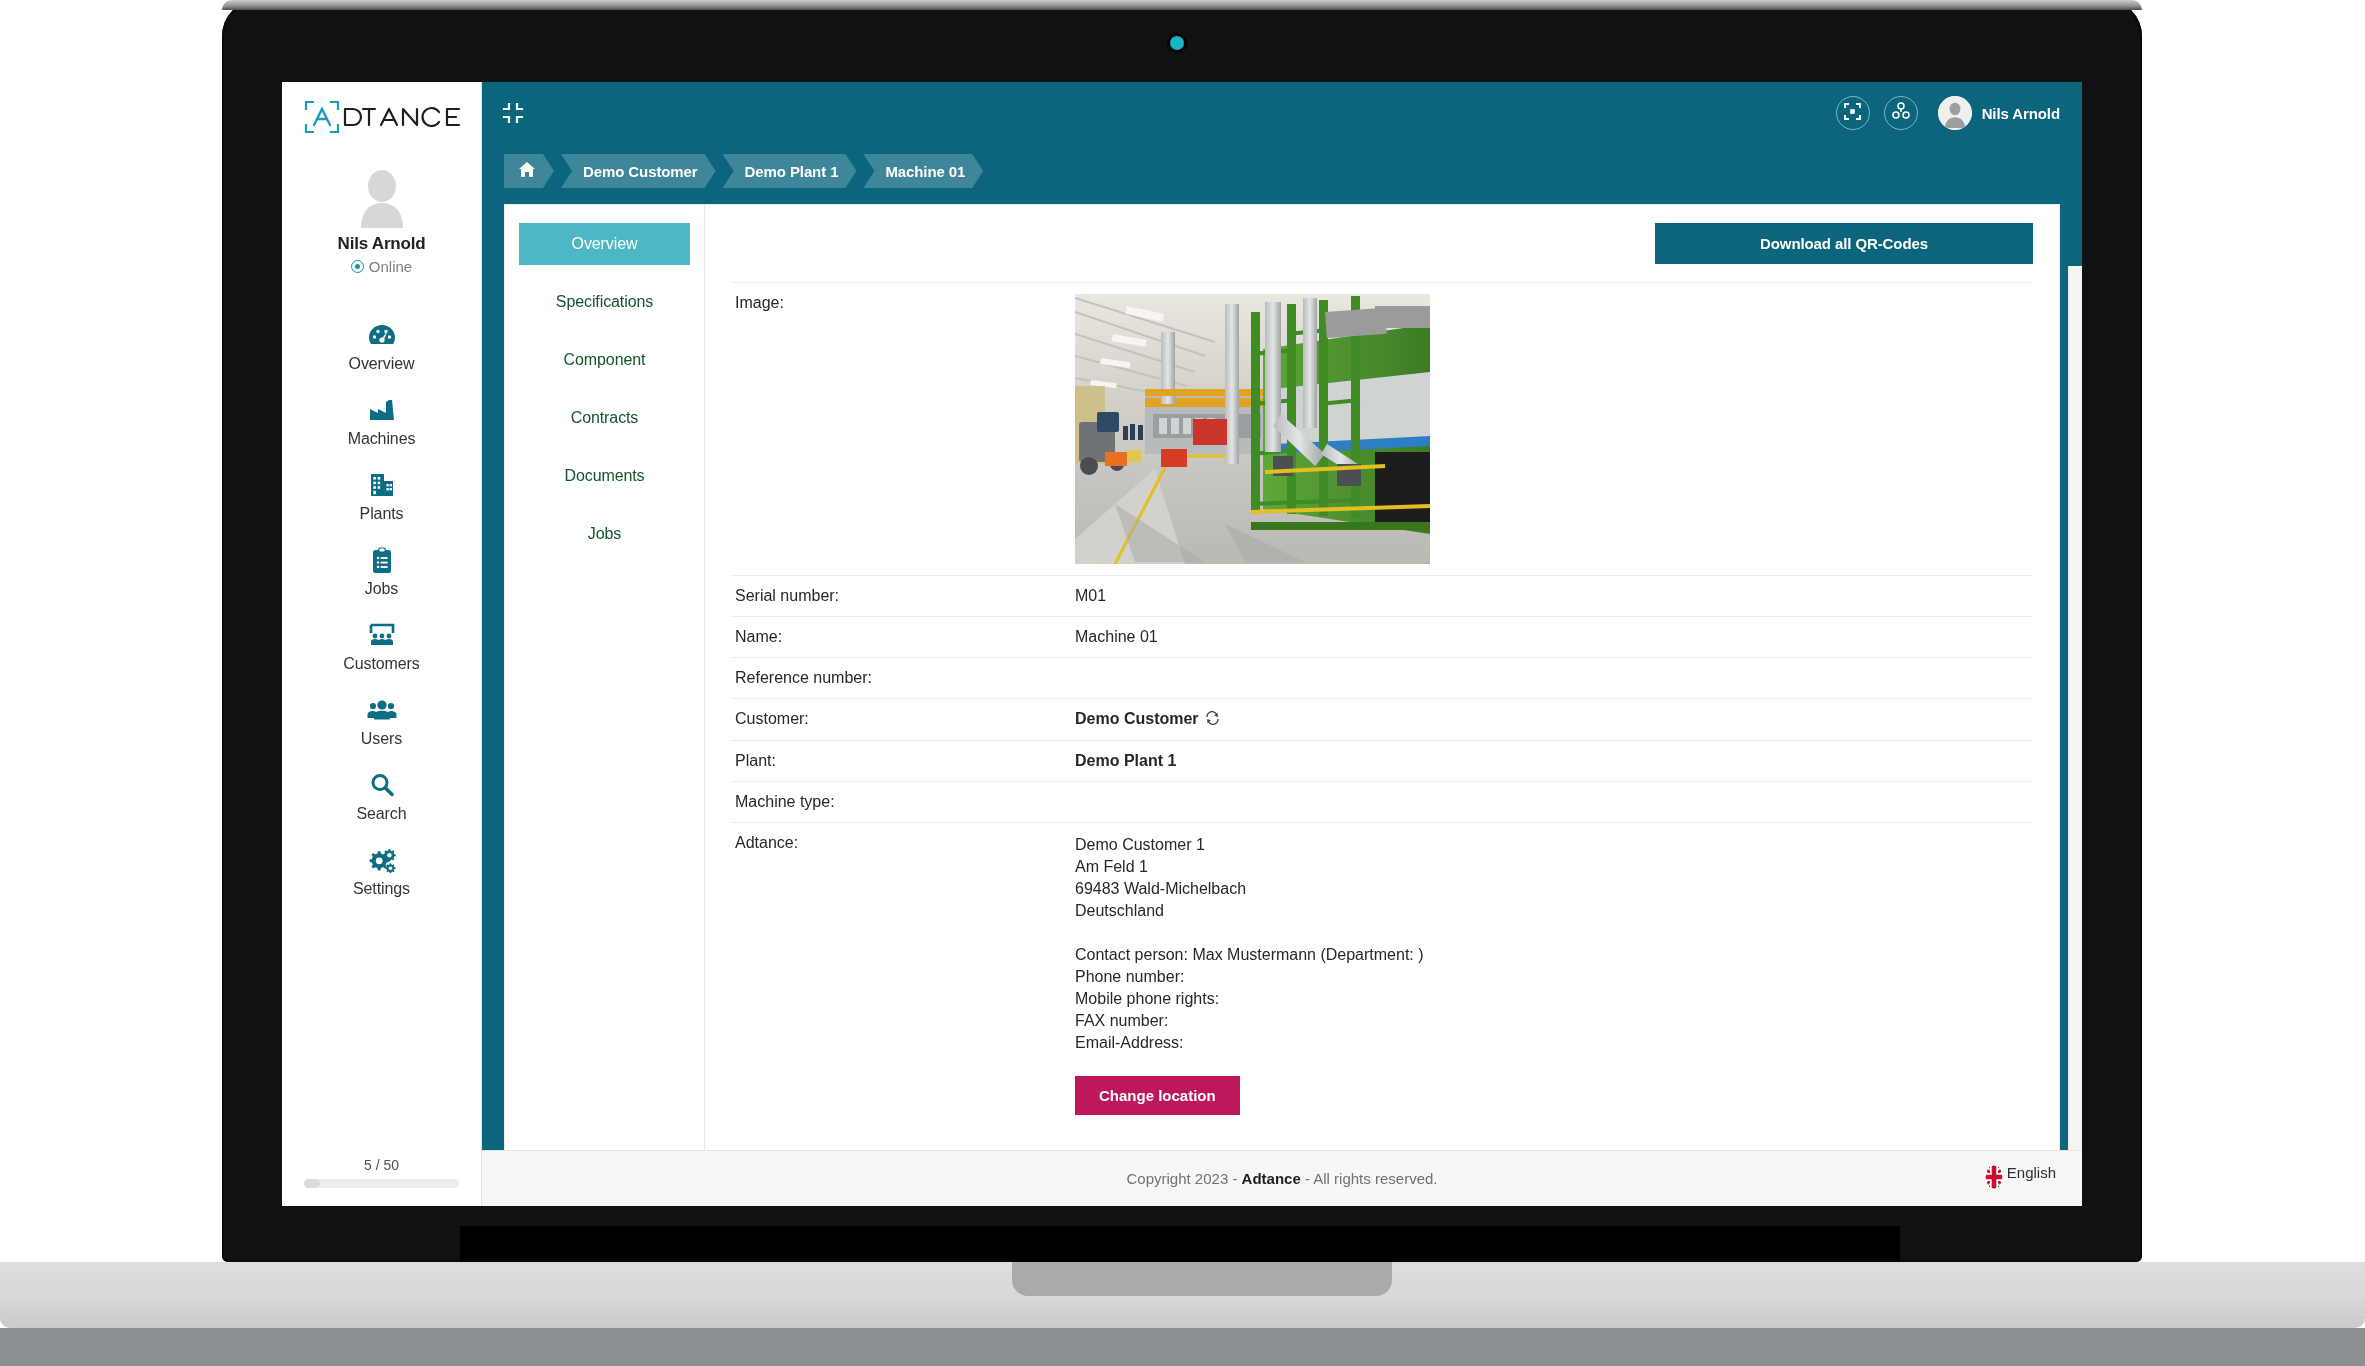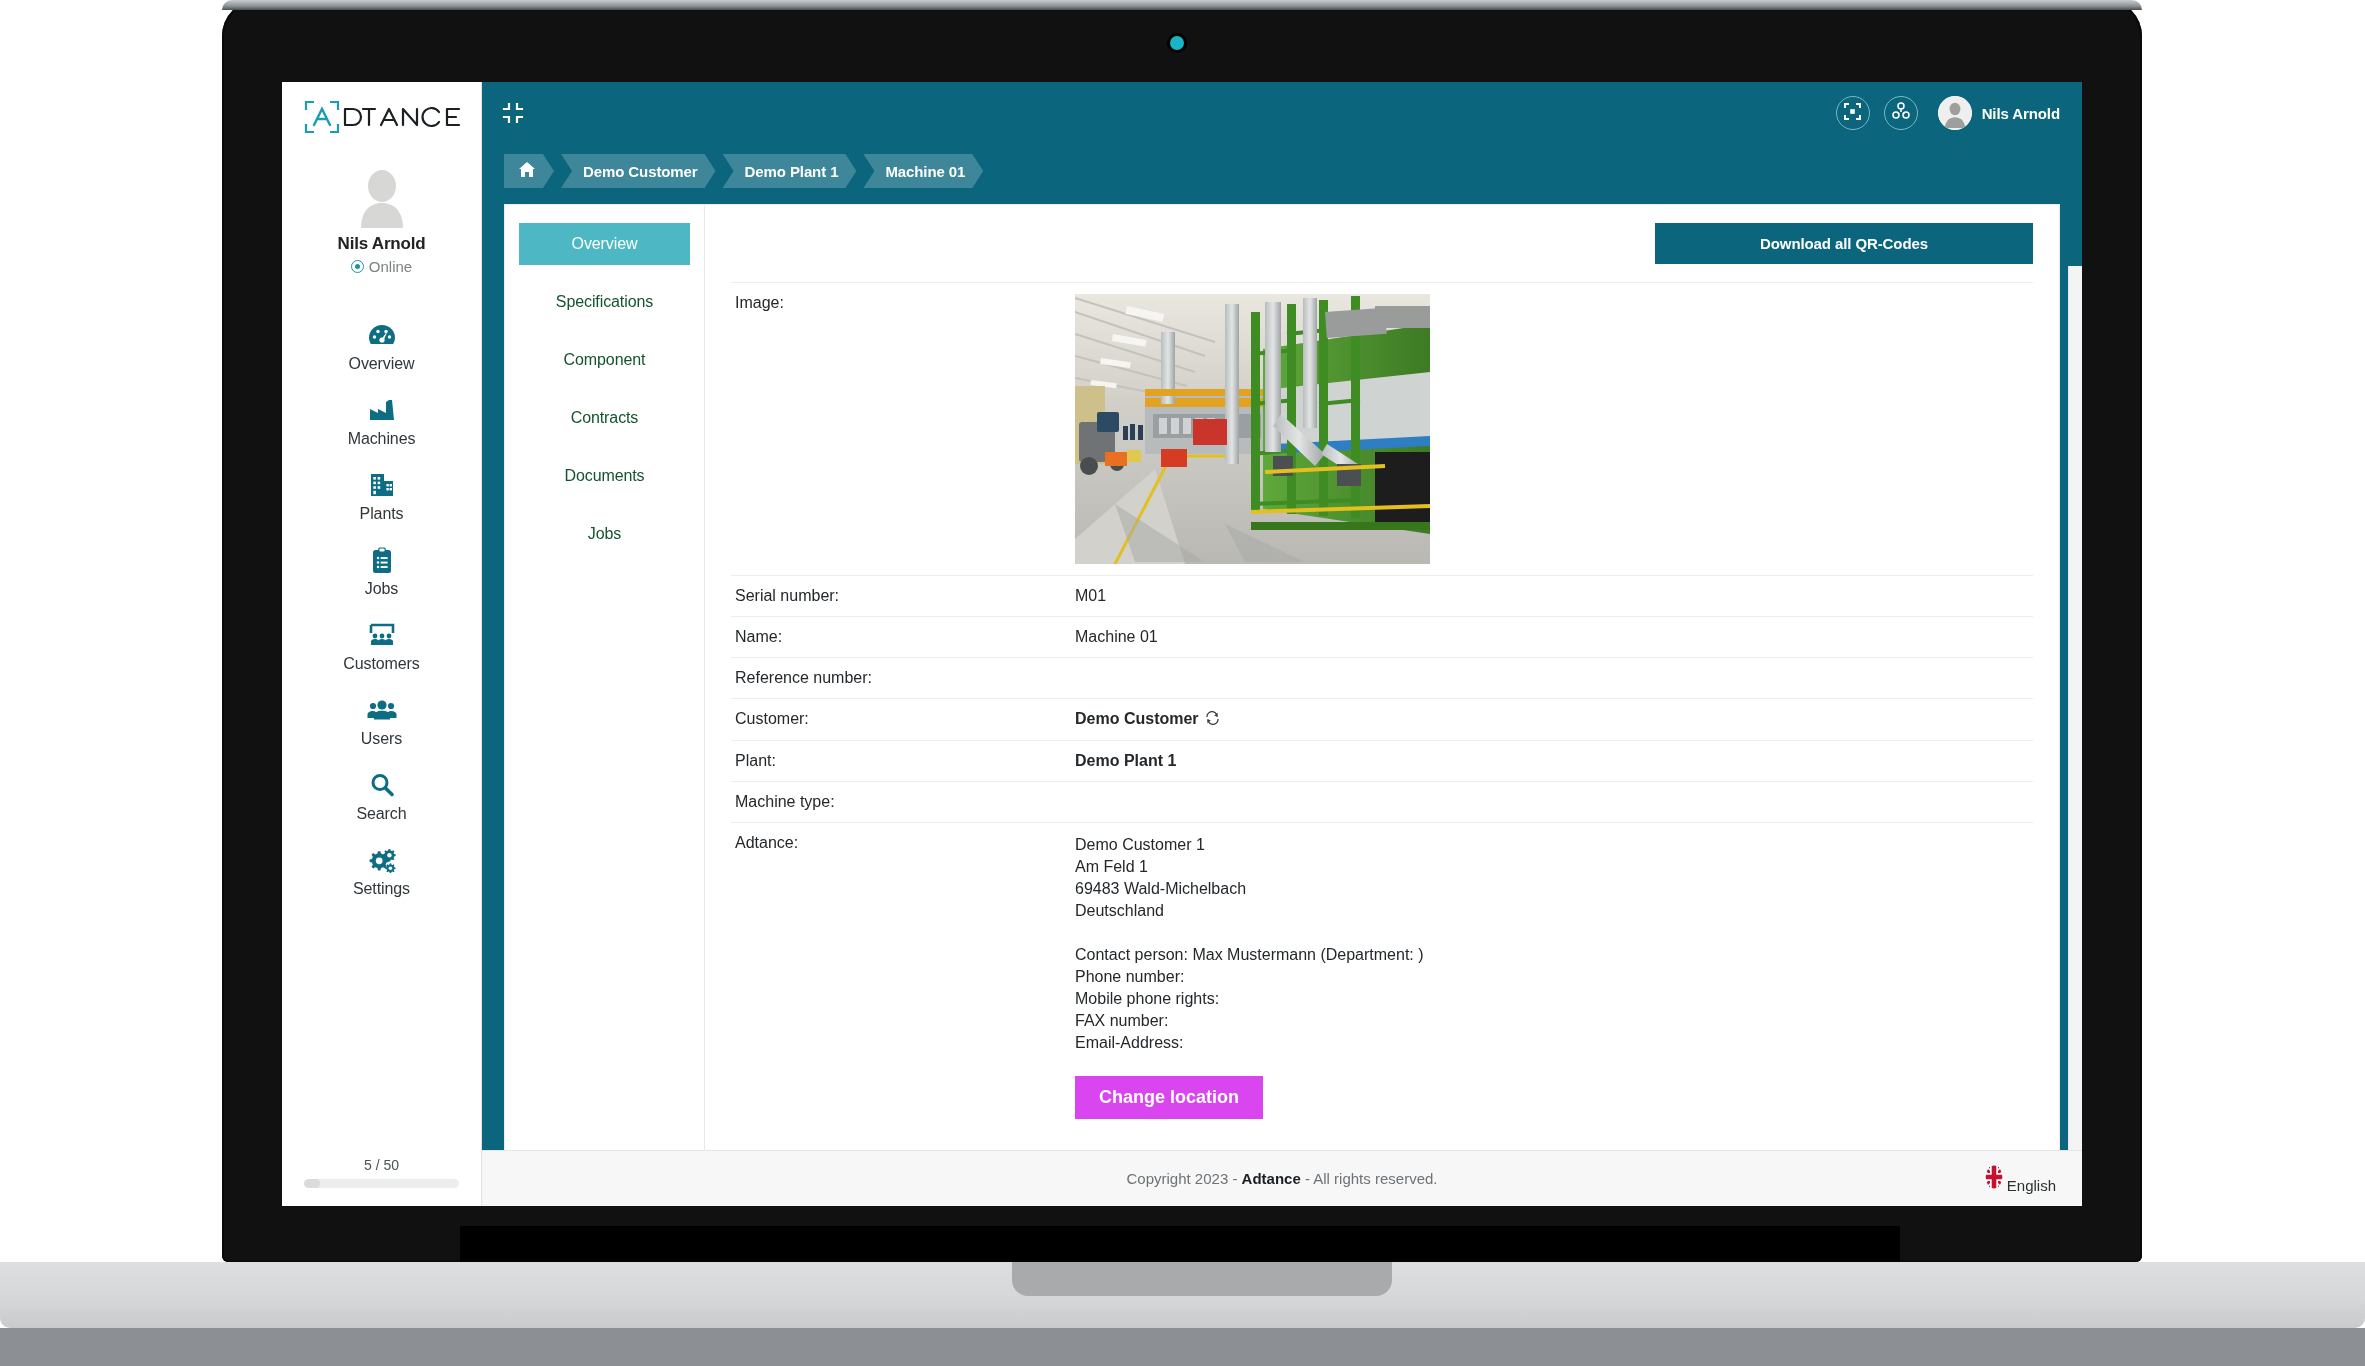--- a/index.html
+++ b/index.html
@@ -182,23 +182,23 @@
 
   #pane { flex: 1 1 auto; padding: 18px 26px 0 26px; min-width: 0; position: relative; }
   .pane-actions { display: flex; justify-content: flex-end; padding-bottom: 18px; }
   .btn-primary {
     background: #0a657d; color: #ffffff; border: none;
     font-family: "Liberation Sans", sans-serif;
     font-size: 15px; font-weight: bold; letter-spacing: -0.1px;
     padding: 12px 24px; cursor: pointer; min-width: 378px; text-align: center;
   }
   .btn-location {
-    background: #d946ef; color: #ffffff; border: none;
+    background: #be185d; color: #ffffff; border: none;
     font-family: "Liberation Sans", sans-serif;
-    font-size: 18px; font-weight: bold;
+    font-size: 15px; font-weight: bold;
     padding: 11px 24px; cursor: pointer;
   }
 
   table.detail { width: 100%; border-collapse: collapse; table-layout: fixed; }
   table.detail tr { border-top: 1px solid #eceded; }
   table.detail tr:first-child { border-top: 1px solid #eceded; }
   table.detail td { padding: 11px 4px; vertical-align: top; font-size: 16px; color: #24282b; }
   td.lbl { width: 340px; }
   td.val { font-weight: normal; }
   td.val.bold { font-weight: bold; }
@@ -211,21 +211,21 @@
 
   #footer {
     background: #f7f7f7; border-top: 1px solid #e6e6e6;
     height: 56px; display: flex; align-items: center;
     justify-content: center; position: relative; flex: 0 0 56px;
   }
   .copyright { font-size: 15px; color: #6d7276; }
   .copyright b { color: #1b1f22; }
   .lang {
     position: absolute; right: 26px; top: 50%; transform: translateY(-50%);
-    display: flex; align-items: flex-end; gap: 0; cursor: pointer;
+    display: flex; align-items: flex-start; gap: 0; cursor: pointer;
   }
   .lang-label { font-size: 15px; color: #2b3033; }
 
   
   #vscroll {
     position: absolute; right: 0px; top: 0; width: 14px; height: 100%;
     background: #f4f4f4; border-left: 1px solid #e8e8e8;
   }
   #vscroll-thumb {
     position: absolute; left: 2px; top: 2px; width: 10px; height: 780px;

